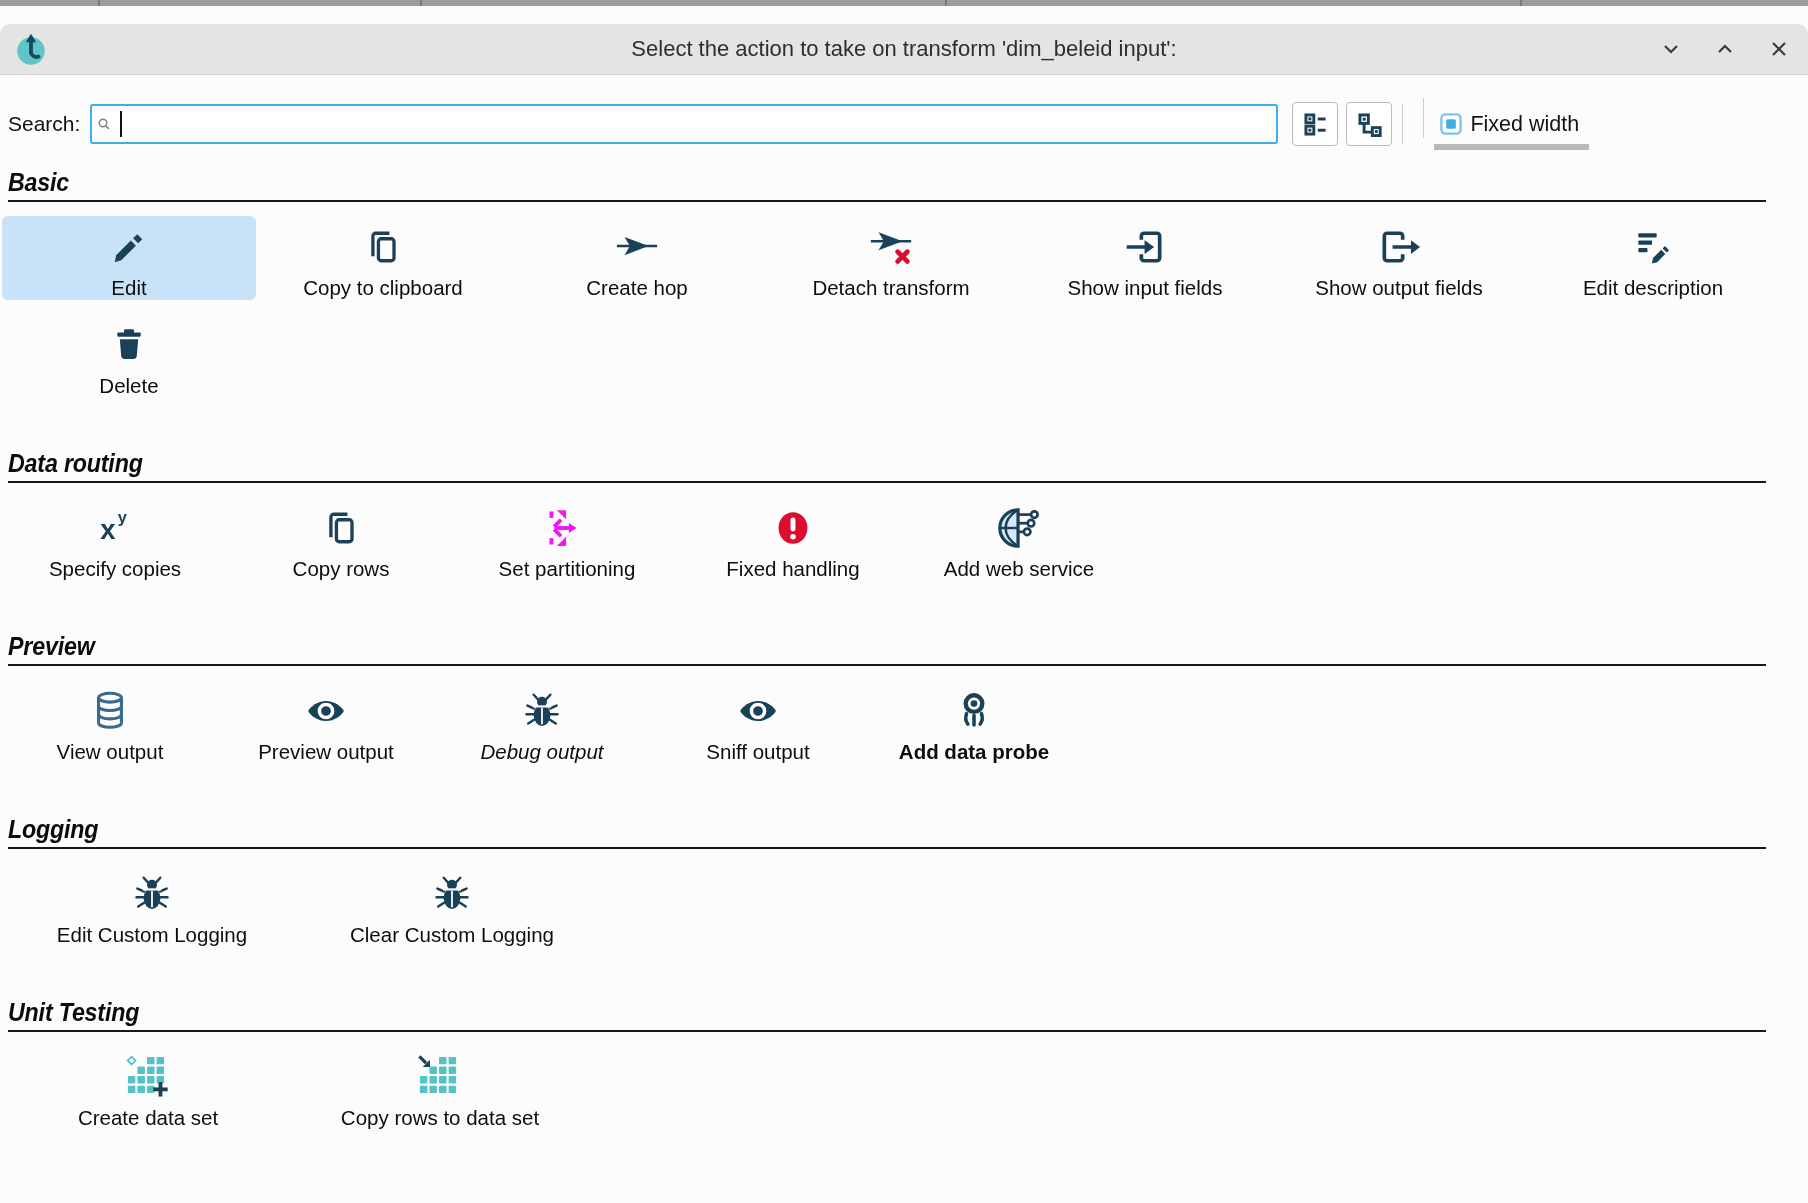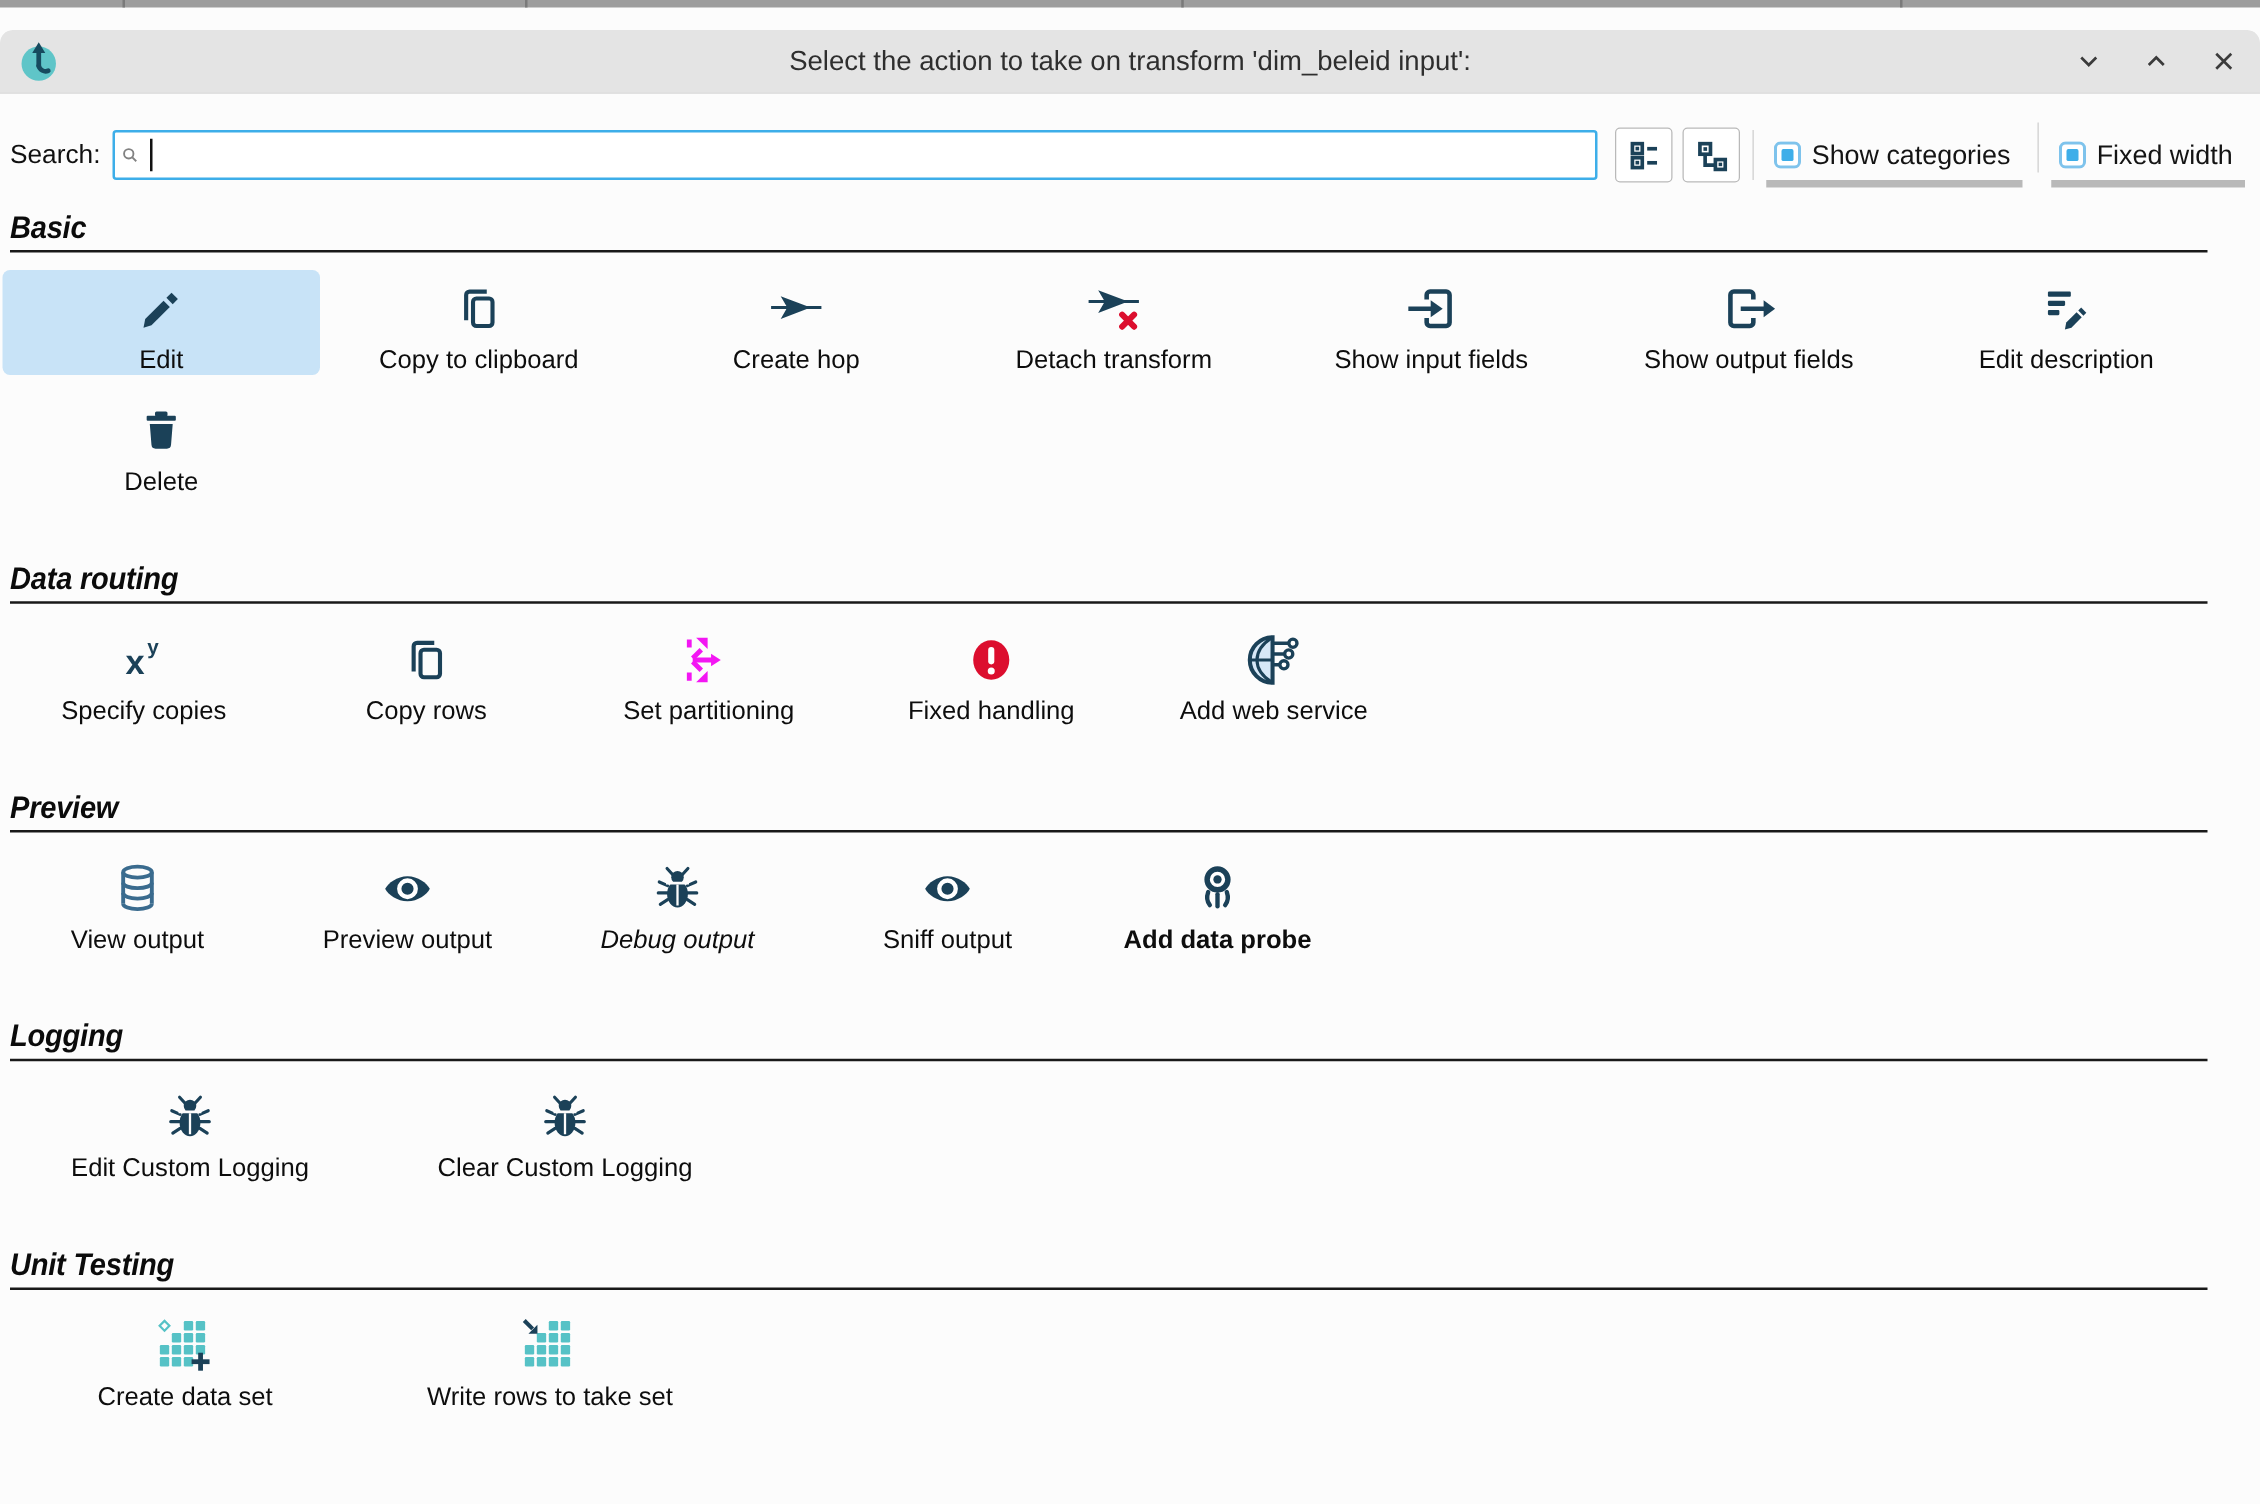--- a/index.html
+++ b/index.html
@@ -126,27 +126,20 @@
                 <path d="M7.2 11 V18.8 H14.5"></path>
                 <rect x="14.5" y="14.8" width="7" height="7"></rect>
               </g>
               <rect x="6" y="6" width="2.6" height="2.6" fill="#1b4158"></rect>
               <rect x="16.8" y="17" width="2.5" height="2.5" fill="#1b4158"></rect>
             </svg></span>
         </button>
       </div>
     <div class="vsep" data-name="toolbar-separator"></div>
     <div class="toggles" data-name="toolbar-toggles" id="toggles">
-        <div class="toggle" data-name="show-categories-toggle">
-          <span class="cb" data-name="checkbox-checked-icon"><svg viewBox="0 0 22 22" width="22" height="22">
-              <rect x="1.4" y="1.4" width="19.2" height="19.2" rx="4" fill="#fff" stroke="#7ec3ec" stroke-width="2.4"></rect>
-              <rect x="6.2" y="6.2" width="9.6" height="9.6" rx="1.5" fill="#3daee9"></rect>
-            </svg></span>
-          <span data-name="toggle-label">Show categories</span>
-        </div>
         <div class="vsep" data-name="toolbar-separator"></div>
         <div class="toggle" data-name="fixed-width-toggle">
           <span class="cb" data-name="checkbox-checked-icon"><svg viewBox="0 0 22 22" width="22" height="22">
               <rect x="1.4" y="1.4" width="19.2" height="19.2" rx="4" fill="#fff" stroke="#7ec3ec" stroke-width="2.4"></rect>
               <rect x="6.2" y="6.2" width="9.6" height="9.6" rx="1.5" fill="#3daee9"></rect>
             </svg></span>
           <span data-name="toggle-label">Fixed width</span>
         </div>
       </div>
   </div>
@@ -469,17 +462,17 @@
                   <rect x="33" y="23" width="7.8" height="7.8" rx="1"></rect>
                   <rect x="3" y="33" width="7.8" height="7.8" rx="1"></rect>
                   <rect x="13" y="33" width="7.8" height="7.8" rx="1"></rect>
                   <rect x="23" y="33" width="7.8" height="7.8" rx="1"></rect>
                   <rect x="33" y="33" width="7.8" height="7.8" rx="1"></rect>
                 </g>
                 <line x1="2.5" y1="2.5" x2="9.5" y2="9.5" stroke="currentColor" stroke-width="3.4"></line>
                 <polygon points="13.5,13.5 13.5,6 6,13.5" fill="currentColor"></polygon>
               </svg>
             </span>
-            <div class="tlabel" data-name="action-label">Write rows to take set</div>
+            <div class="tlabel" data-name="action-label">Copy rows to data set</div>
           </div>
         </div></div>
     </div>
 </div>
 
 </body></html>

